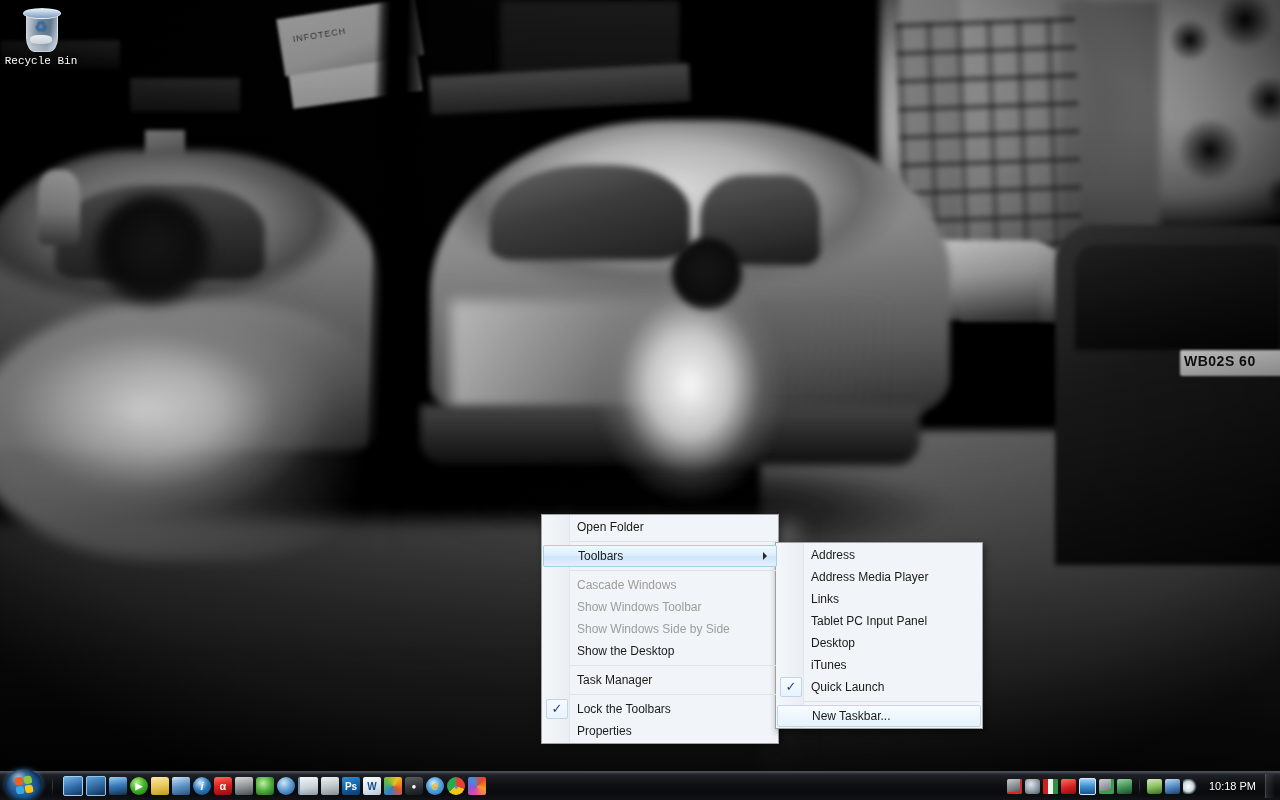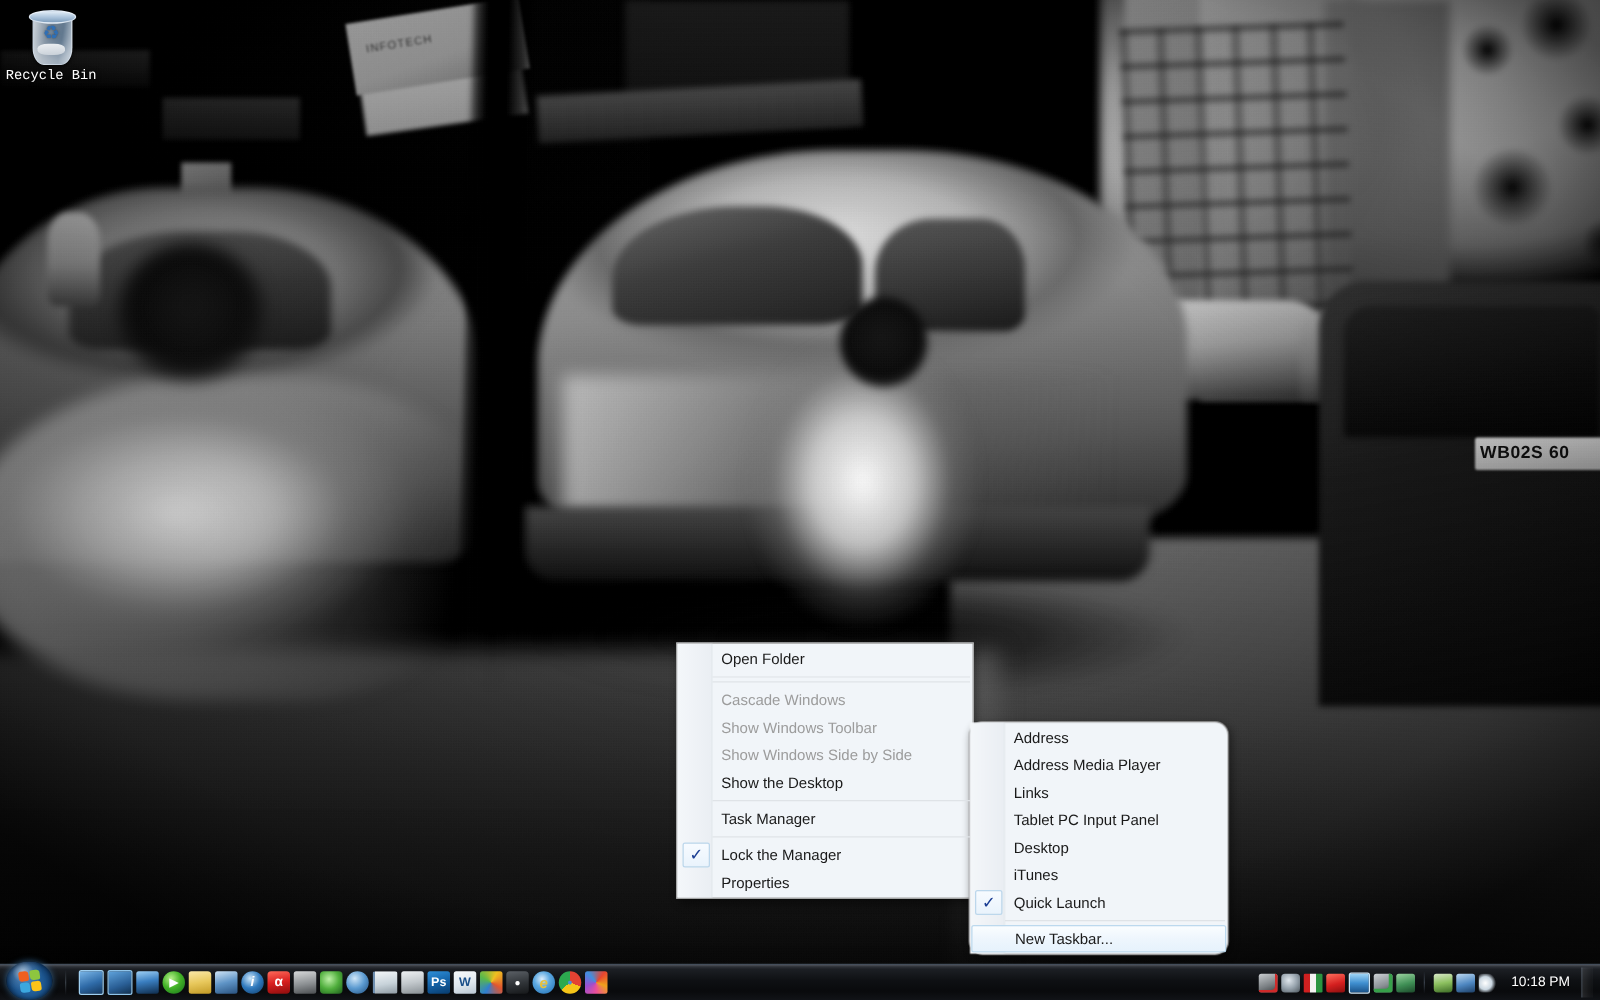--- a/index.html
+++ b/index.html
@@ -352,21 +352,21 @@
     
     content: "";
     position: absolute;
     left: 0; top: 0; bottom: 0;
     width: 27px;
     background: linear-gradient(90deg, #f4f7fa 0%, #eaeef3 100%);
     border-right: 1px solid #e2e7ec;
     pointer-events: none;
   }
   #menu-main { left: 541px; top: 514px; width: 236px; }
-  #menu-sub  { left: 775px; top: 577px; width: 206px; border-radius: 11px; }
+  #menu-sub  { left: 775px; top: 542px; width: 206px; }
 
   .ctx-item {
     position: relative;
     height: 22px;
     line-height: 22px;
     padding-left: 35px;
     padding-right: 22px;
     white-space: nowrap;
     z-index: 2;
     cursor: default;
@@ -589,20 +589,24 @@
   </div>
 
   <div class="ctx-menu" id="menu-main">
 
     <div class="ctx-item">
       <span class="lbl">Open Folder</span>
     </div>
 
     <div class="ctx-sep"></div>
 
+    <div class="ctx-item highlight">
+      <span class="lbl">Toolbars</span>
+      <span class="ctx-arrow"></span>
+    </div>
 
     <div class="ctx-sep"></div>
 
     <div class="ctx-item disabled">
       <span class="lbl">Cascade Windows</span>
     </div>
     <div class="ctx-item disabled">
       <span class="lbl">Show Windows Toolbar</span>
     </div>
     <div class="ctx-item disabled">
@@ -615,21 +619,21 @@
     <div class="ctx-sep"></div>
 
     <div class="ctx-item">
       <span class="lbl">Task Manager</span>
     </div>
 
     <div class="ctx-sep"></div>
 
     <div class="ctx-item">
       <span class="ctx-check">✓</span>
-      <span class="lbl">Lock the Manager</span>
+      <span class="lbl">Lock the Toolbars</span>
     </div>
     <div class="ctx-item">
       <span class="lbl">Properties</span>
     </div>
   </div>
 
   <div class="ctx-menu" id="menu-sub">
     <div class="ctx-item">
       <span class="lbl">Address</span>
     </div>

